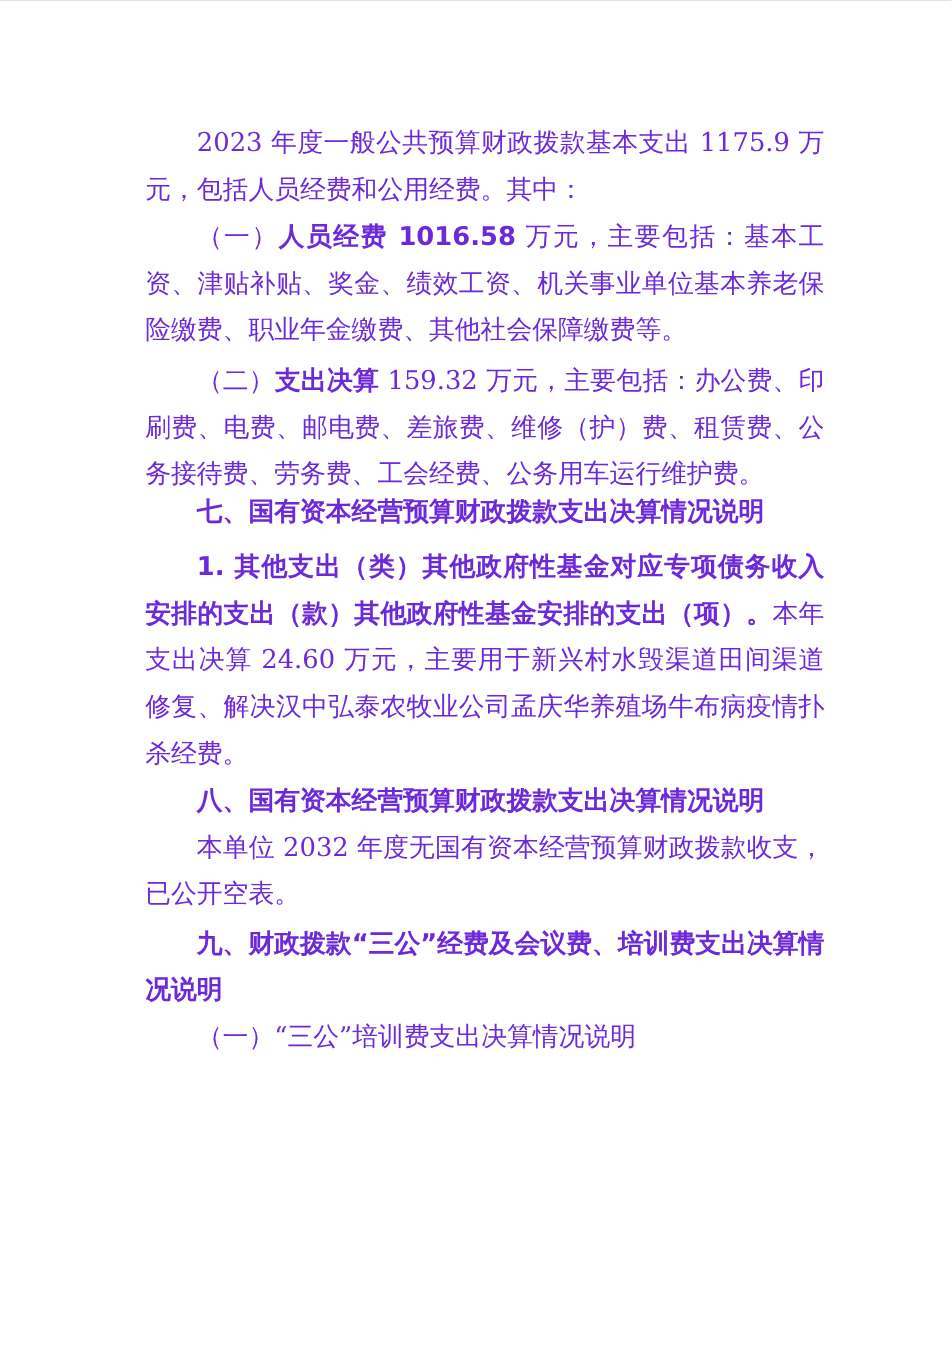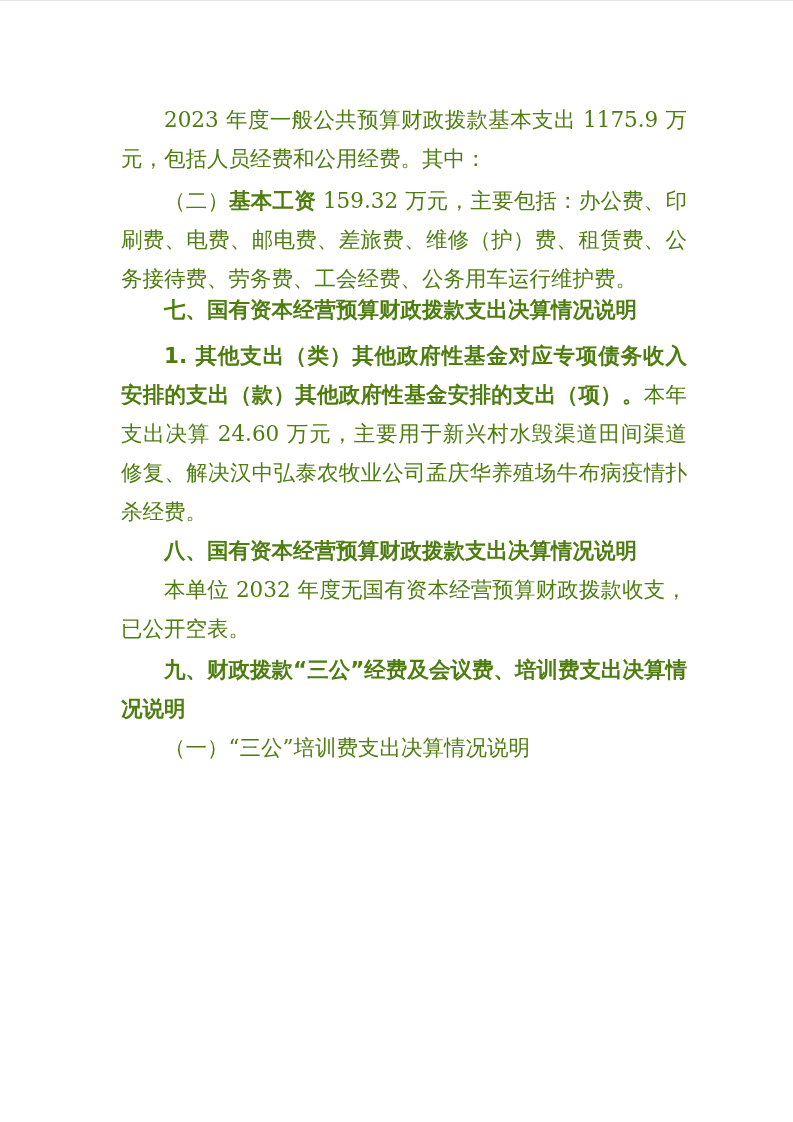--- a/index.html
+++ b/index.html
@@ -21,21 +21,21 @@
     left: 121px;
     top: 99px;
     width: 566px;
   }
   .para {
     margin: 0;
     padding: 0;
     font-family: "DejaVu Serif", "Liberation Serif", serif;
     font-size: 21.5px;
     line-height: 39px;
-    color: #4d7c0f;
+    color: #6d28d9;
     text-align: justify;
     text-justify: inter-character;
     text-indent: 2em;
     word-break: break-all;
   }
   .para .run-bold {
     font-weight: 700;
     font-family: "DejaVu Sans", "Liberation Sans", sans-serif;
   }
   .heading {
@@ -49,22 +49,23 @@
   .gap7 { margin-top: 7px; }
 </style>
 </head>
 <body>
 
 <div class="page">
   <div class="content">
 
     <p class="para"><span>2023 年度一般公共预算财政拨款基本支出 1175.9 万元，包括人员经费和公用经费。其中：</span></p>
 
+    <p class="para"><span>（一）</span><span class="run-bold">人员经费 1016.58</span><span> 万元，主要包括：基本工资、津贴补贴、奖金、绩效工资、机关事业单位基本养老保险缴费、职业年金缴费、其他社会保障缴费等。</span></p>
 
-    <p class="para gap3"><span>（二）</span><span class="run-bold">基本工资</span><span> 159.32 万元，主要包括：办公费、印刷费、电费、邮电费、差旅费、维修（护）费、租赁费、公务接待费、劳务费、工会经费、公务用车运行维护费。</span></p>
+    <p class="para gap3"><span>（二）</span><span class="run-bold">支出决算</span><span> 159.32 万元，主要包括：办公费、印刷费、电费、邮电费、差旅费、维修（护）费、租赁费、公务接待费、劳务费、工会经费、公务用车运行维护费。</span></p>
 
     <p class="para heading tight-above"><span>七、国有资本经营预算财政拨款支出决算情况说明</span></p>
 
 
     <p class="para gap7"><span class="run-bold">1. 其他支出（类）其他政府性基金对应专项债务收入安排的支出（款）其他政府性基金安排的支出（项）。</span><span>本年支出决算 24.60 万元，主要用于新兴村水毁渠道田间渠道修复、解决汉中弘泰农牧业公司孟庆华养殖场牛布病疫情扑杀经费。</span></p>
 
     <p class="para heading"><span>八、国有资本经营预算财政拨款支出决算情况说明</span></p>
 
     <p class="para"><span>本单位 2032 年度无国有资本经营预算财政拨款收支，已公开空表。</span></p>
 

